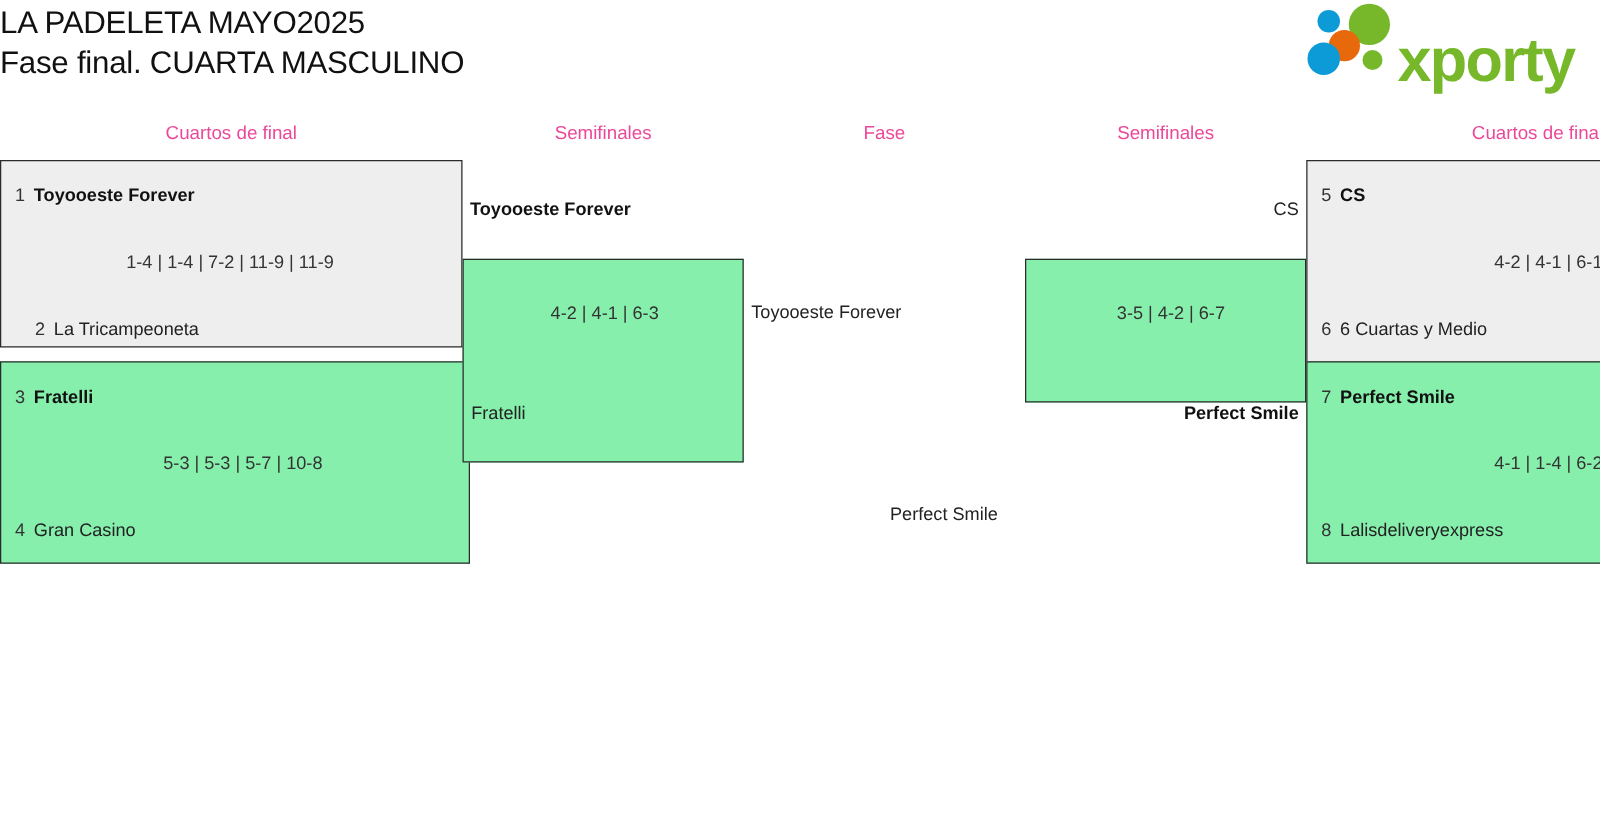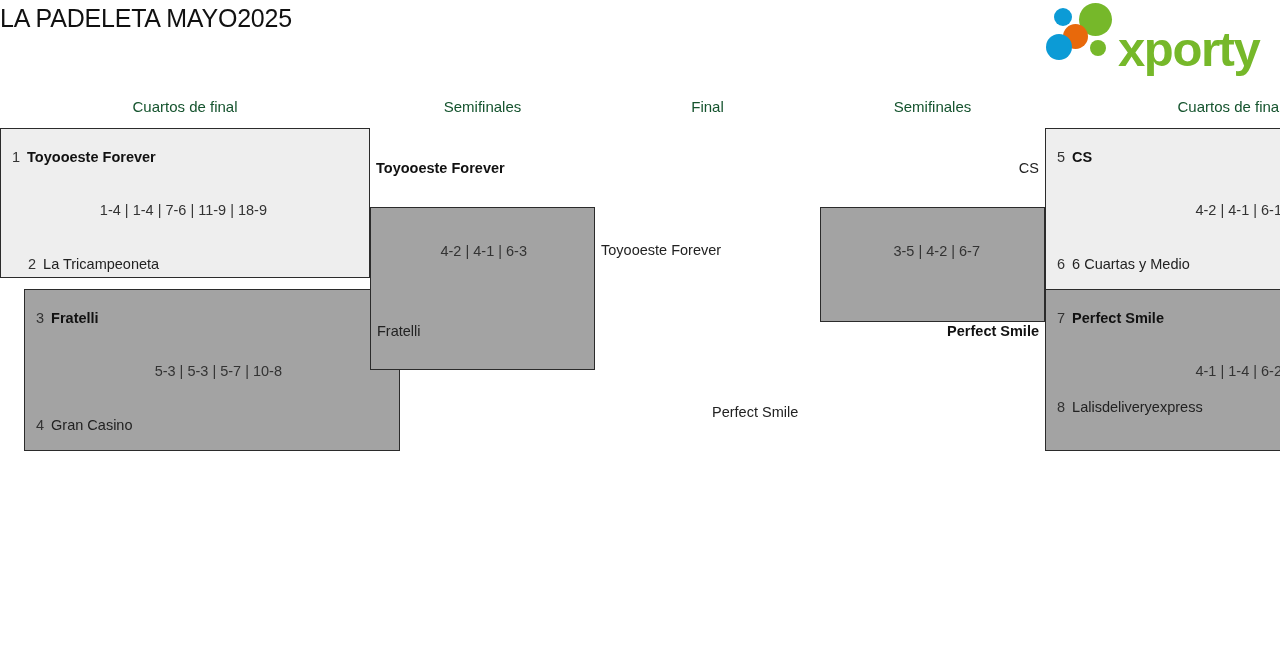--- a/index.html
+++ b/index.html
@@ -56,33 +56,33 @@
     letter-spacing: -1.4px;
     line-height: 60px;
     color: #76b82a;
   }
 
   
   .round-header {
     position: absolute;
     font-size: 15px;
     font-weight: 400;
-    color: #14532d;
+    color: #ec4899;
     white-space: nowrap;
     text-align: center;
     top: 98px;
     line-height: 18px;
   }
 
   
   .match-box {
     position: absolute;
     border: 1px solid #2b2b2b;
     box-sizing: border-box;
-    background: #a3a3a3;
+    background: #86efac;
   }
   .match-box.shaded { background: #eeeeee; }
 
   .team {
     position: absolute;
     font-size: 14.5px;
     line-height: 18px;
     white-space: nowrap;
     color: #222222;
   }
@@ -103,55 +103,56 @@
   .align-left  { text-align: left; }
   .align-right { text-align: right; }
 </style>
 </head>
 <body>
 
 <div id="header">
 
   <div id="title-block">
     <div class="title-line">LA PADELETA MAYO2025</div>
+    <div class="title-line">Fase final. CUARTA MASCULINO</div>
   </div>
 
   <div id="logo">
     <div id="logo-dots">
       <span class="dot" style="left:8px;  top:6px;  width:18px; height:18px; background:#0c9bd6;"></span>
       <span class="dot" style="left:33px; top:1px;  width:33px; height:33px; background:#76b82a;"></span>
       <span class="dot" style="left:17px; top:22px; width:25px; height:25px; background:#e8690b;"></span>
       <span class="dot" style="left:0px;  top:32px; width:26px; height:26px; background:#0c9bd6;"></span>
       <span class="dot" style="left:44px; top:38px; width:16px; height:16px; background:#76b82a;"></span>
     </div>
     <div id="logo-wordmark">xporty</div>
   </div>
 </div>
 
 <div class="round-header" style="left:0px; width:370px;">Cuartos de final</div>
 
 <div class="round-header" style="left:370px; width:225px;">Semifinales</div>
 
-<div class="round-header" style="left:595px; width:225px;">Final</div>
+<div class="round-header" style="left:595px; width:225px;">Fase</div>
 
 <div class="round-header" style="left:820px; width:225px;">Semifinales</div>
 
 <div class="round-header" style="left:1045px; width:370px;">Cuartos de final</div>
 
 <div class="match-box shaded" style="left:0px; top:128px; width:370px; height:150px;">
   <span class="team winner align-left" style="left:11px; top:19px;">
     <span class="seed">1</span><span>Toyooeste Forever</span>
   </span>
-  <span class="score align-right" style="right:102px; top:72px;">1-4 | 1-4 | 7-6 | 11-9 | 18-9</span>
+  <span class="score align-right" style="right:102px; top:72px;">1-4 | 1-4 | 7-2 | 11-9 | 11-9</span>
   <span class="team align-left" style="left:27px; top:126px;">
     <span class="seed">2</span><span>La Tricampeoneta</span>
   </span>
 </div>
 
-<div class="match-box" style="left:0px; top:289px; width:376px; height:162px;margin-left:24px;">
+<div class="match-box" style="left:0px; top:289px; width:376px; height:162px;">
   <span class="team winner align-left" style="left:11px; top:19px;">
     <span class="seed">3</span><span>Fratelli</span>
   </span>
   <span class="score align-right" style="right:117px; top:72px;">5-3 | 5-3 | 5-7 | 10-8</span>
   <span class="team align-left" style="left:11px; top:126px;">
     <span class="seed">4</span><span>Gran Casino</span>
   </span>
 </div>
 
 <span class="team winner align-left" style="left:376px; top:159px;">Toyooeste Forever</span>
@@ -180,16 +181,16 @@
   <span class="team align-left" style="left:11px; top:126px;">
     <span class="seed">6</span><span>6 Cuartas y Medio</span>
   </span>
 </div>
 
 <div class="match-box" style="left:1045px; top:289px; width:370px; height:162px;">
   <span class="team winner align-left" style="left:11px; top:19px;">
     <span class="seed">7</span><span>Perfect Smile</span>
   </span>
   <span class="score" style="left:0px; top:72px; width:236px; text-align:right;">4-1 | 1-4 | 6-2</span>
-  <span class="team align-left" style="left:11px; top:108px;">
+  <span class="team align-left" style="left:11px; top:126px;">
     <span class="seed">8</span><span>Lalisdeliveryexpress</span>
   </span>
 </div>
 
 </body></html>

